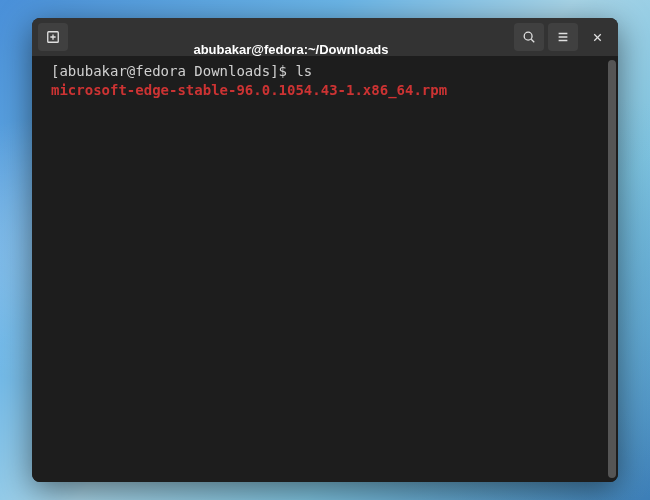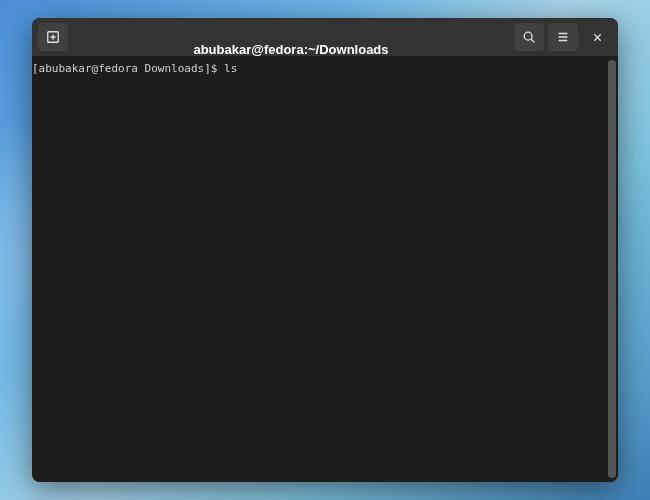--- a/index.html
+++ b/index.html
@@ -68,22 +68,22 @@
       height: 28px;
       display: flex;
       align-items: center;
       justify-content: center;
       color: #e0e0e0;
       font-size: 15px;
     }
     .terminal-body {
       flex: 1;
       background: #1d1d1d;
-      padding: 6px 0;
-      font-size: 11px;
+      padding: 6px 19px;
+      font-size: 14px;
       line-height: 1.35;
       color: #d0d0d0;
       position: relative;
       font-family: "DejaVu Sans Mono", "Liberation Mono", monospace;
     }
     .terminal-line { white-space: pre; }
     .prompt { color: #d0d0d0; }
     .file-red { color: #cc3333; font-weight: bold; }
     .cursor {
       display: inline-block;
@@ -133,15 +133,16 @@
       <div class="close-btn">
         <svg viewBox="0 0 16 16" fill="none" stroke="currentColor" stroke-width="1.5" width="13" height="13">
           <line x1="4" y1="4" x2="12" y2="12"></line>
           <line x1="12" y1="4" x2="4" y2="12"></line>
         </svg>
       </div>
     </div>
   </div>
   <div class="terminal-body">
     <div class="terminal-line"><span class="prompt">[abubakar@fedora Downloads]$ </span><span>ls</span></div>
+    <div class="terminal-line"><span class="file-red">microsoft-edge-stable-96.0.1054.43-1.x86_64.rpm</span></div>
     <div class="scrollbar"></div>
   </div>
 </div>
 
 </body></html>

